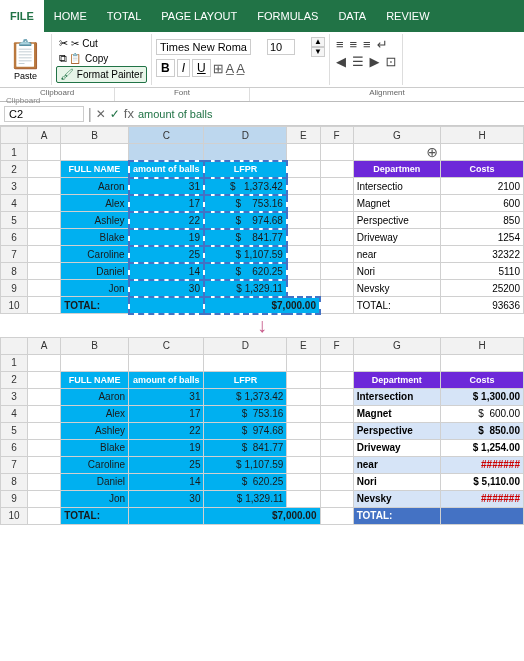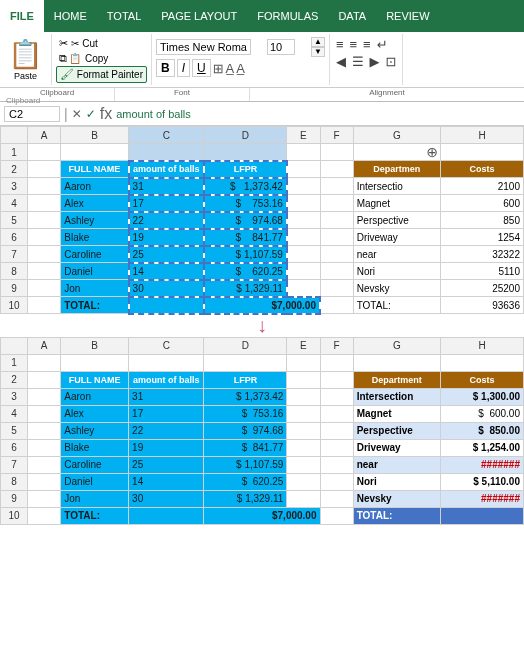--- a/index.html
+++ b/index.html
@@ -16,45 +16,45 @@
     .clipboard-btn { display: flex; align-items: center; gap: 3px; padding: 1px 3px; font-size: 10px; cursor: pointer; white-space: nowrap; }
     .format-painter { background: #e8f5e9; border: 1px solid #217346; border-radius: 2px; }
     .font-name-box { border: 1px solid #ccc; padding: 1px 4px; font-size: 11px; width: 100px; }
     .font-size-box { border: 1px solid #ccc; padding: 1px 3px; font-size: 11px; width: 30px; }
     .btn-b { font-weight: bold; border: 1px solid #ccc; padding: 1px 4px; cursor: pointer; background: #fff; font-size: 12px; }
     .btn-i { font-style: italic; border: 1px solid #ccc; padding: 1px 4px; cursor: pointer; background: #fff; font-size: 12px; }
     .btn-u { text-decoration: underline; border: 1px solid #ccc; padding: 1px 4px; cursor: pointer; background: #fff; font-size: 12px; }
 
     
     .formula-bar { display: flex; align-items: center; border-bottom: 1px solid #ccc; padding: 2px 4px; gap: 4px; background: #fff; height: 24px; }
-    .cell-ref { border: 1px solid #ccc; padding: 1px 4px; width: 56px; font-size: 11px; }
+    .cell-ref { border: 1px solid #ccc; padding: 1px 4px; width: 80px; font-size: 11px; }
     .formula-text { color: #217346; }
 
     
     .arrow-container { display: flex; justify-content: center; align-items: center; height: 22px; background: #fff; }
     .down-arrow { color: #c75b8a; font-size: 20px; }
     table.grid { border-collapse: collapse; width: 100%; font-size: 10px; table-layout: fixed; }
     table.grid th, table.grid td { border: 1px solid #d0d0d0; padding: 1px 3px; height: 17px; overflow: hidden; white-space: nowrap; }
 
     
     .col-header { background: #f2f2f2; text-align: center; color: #333; font-weight: normal; font-size: 10px; }
     .row-header { background: #f2f2f2; text-align: center; color: #333; font-weight: normal; width: 16px; font-size: 10px; }
 
     
     .cell-teal-header { background: #00B0F0; color: #fff; font-weight: bold; text-align: center; font-size: 9px; }
-    .cell-teal-data { background: #00B0F0; color: #1a1a1a; text-align: left; }
+    .cell-teal-data { background: #00B0F0; color: #1a1a1a; text-align: right; }
     .cell-total { background: #00B0F0; color: #1a1a1a; font-weight: bold; }
     .cell-total-val { background: #00B0F0; color: #1a1a1a; font-weight: bold; text-align: right; }
     .cell-money { text-align: right; }
 
     
     .dashed-sel { border: 2px dashed #4472C4 !important; }
 
     
-    .dept-header { background: #a16207; color: #fff; font-weight: bold; text-align: center; font-size: 9px; }
+    .dept-header { background: #6d28d9; color: #fff; font-weight: bold; text-align: center; font-size: 9px; }
 
     
     .w-row { width: 18px; }
     .w-a { width: 22px; }
     .w-b { width: 45px; }
     .w-c { width: 50px; }
     .w-d { width: 55px; }
     .w-e { width: 22px; }
     .w-f { width: 22px; }
     .w-g { width: 58px; }
@@ -141,21 +141,21 @@
   <div style="width:115px;text-align:center;font-size:8px;color:#666;border-right:1px solid #ddd;">Clipboard</div>
   <div style="width:135px;text-align:center;font-size:8px;color:#666;border-right:1px solid #ddd;">Font</div>
   <div style="flex:1;text-align:center;font-size:8px;color:#666;">Alignment</div>
 </div>
 
 <div class="formula-bar">
   <input class="cell-ref" type="text" value="C2" style="">
   <span style="color:#999;font-size:14px;">|</span>
   <span style="color:#666;font-size:12px;cursor:pointer;">✕</span>
   <span style="color:#217346;font-size:12px;cursor:pointer;">✓</span>
-  <span style="color:#666;font-size:16px;cursor:pointer;">fx</span>
+  <span style="color:#666;font-size:13px;cursor:pointer;">fx</span>
   <span class="formula-text" style="flex:1;">amount of balls</span>
 </div>
 
 <div style="background:#fff;position:relative;">
   <table class="grid">
     <colgroup>
       <col class="w-row">
       <col class="w-a">
       <col class="w-b">
       <col class="w-c">

